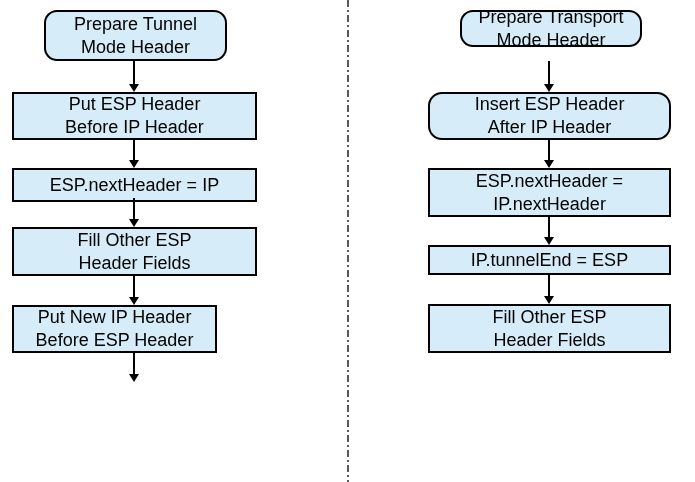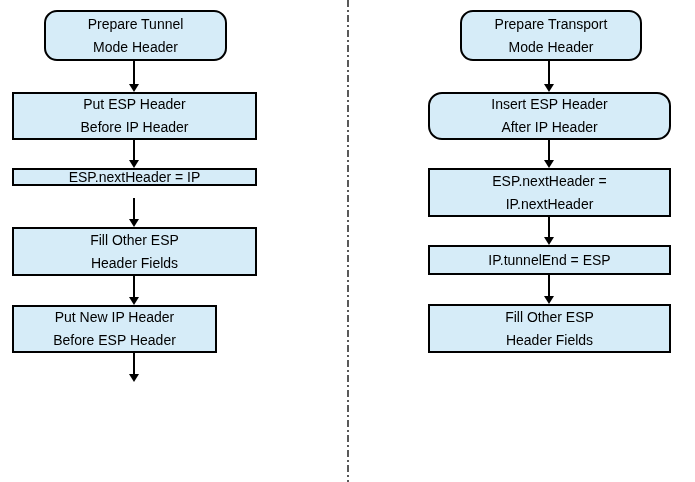--- a/index.html
+++ b/index.html
@@ -23,21 +23,21 @@
   }
   .node {
     position: absolute;
     background: var(--box_fill);
     border: 2px solid var(--box_border);
     display: flex;
     flex-direction: column;
     justify-content: center;
     align-items: center;
     text-align: center;
-    font-size: 14px;
+    font-size: 18px;
     line-height: 23px;
     white-space: nowrap;
   }
   .node.rounded { border-radius: 13px; }
   .arrow {
     position: absolute;
     width: 2px;
     background: var(--arrow);
   }
   .arrow::after {
@@ -84,42 +84,42 @@
 
   <div class="arrow" style="left:133px; top:61px; height:23px;"></div>
 
   <div class="node" style="left:12px; top:92px; width:245px; height:48px;">
     <div>Put ESP Header</div>
     <div>Before IP Header</div>
   </div>
 
   <div class="arrow" style="left:133px; top:140px; height:20px;"></div>
 
-  <div class="node" style="left:12px; top:168px; width:245px; height:18px;">
+  <div class="node" style="left:12px; top:168px; width:245px; height:34px;">
     <div>ESP.nextHeader = IP</div>
   </div>
 
   <div class="arrow" style="left:133px; top:198px; height:21px;"></div>
 
   <div class="node" style="left:12px; top:227px; width:245px; height:49px;">
     <div>Fill Other ESP</div>
     <div>Header Fields</div>
   </div>
 
   <div class="arrow" style="left:133px; top:276px; height:21px;"></div>
 
   <div class="node" style="left:12px; top:305px; width:205px; height:48px;">
     <div>Put New IP Header</div>
     <div>Before ESP Header</div>
   </div>
 
   <div class="arrow" style="left:133px; top:353px; height:21px;"></div>
 
 
-  <div class="node rounded" style="left:460px; top:10px; width:182px; height:51px;">
+  <div class="node rounded" style="left:460px; top:10px; width:182px; height:37px;">
     <div>Prepare Transport</div>
     <div>Mode Header</div>
   </div>
 
   <div class="arrow" style="left:548px; top:61px; height:23px;"></div>
 
   <div class="node" style="left:428px; top:92px; width:243px; height:48px;border-radius:14px;">
     <div>Insert ESP Header</div>
     <div>After IP Header</div>
   </div>

